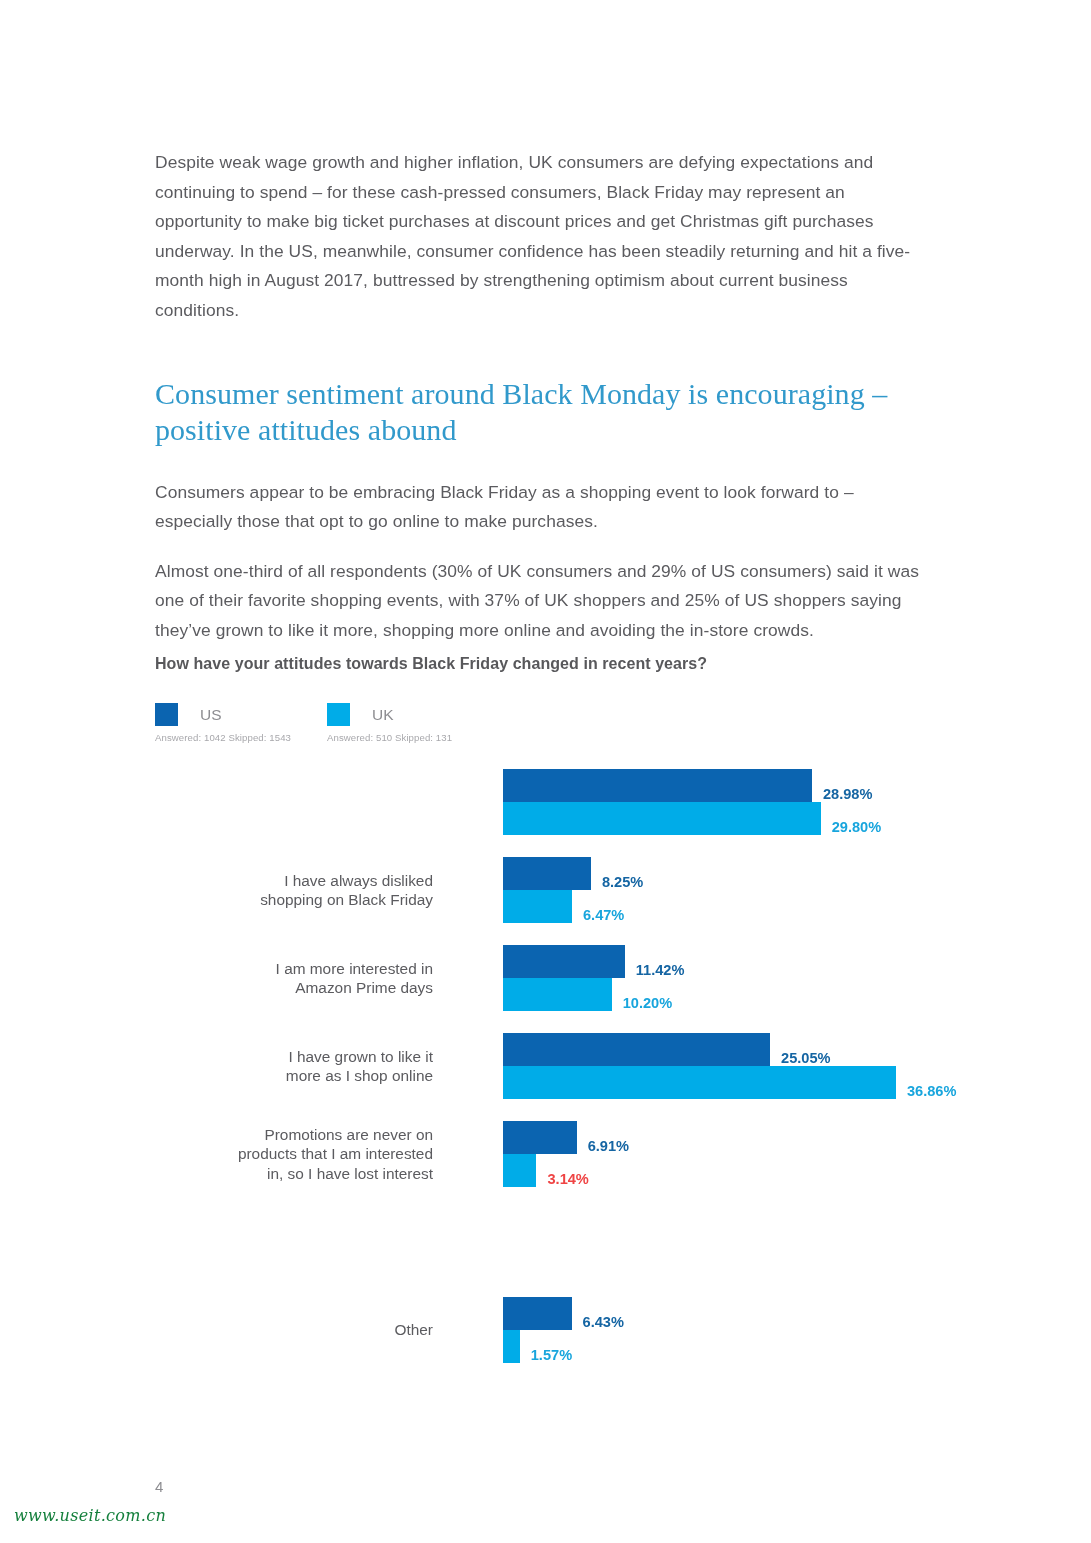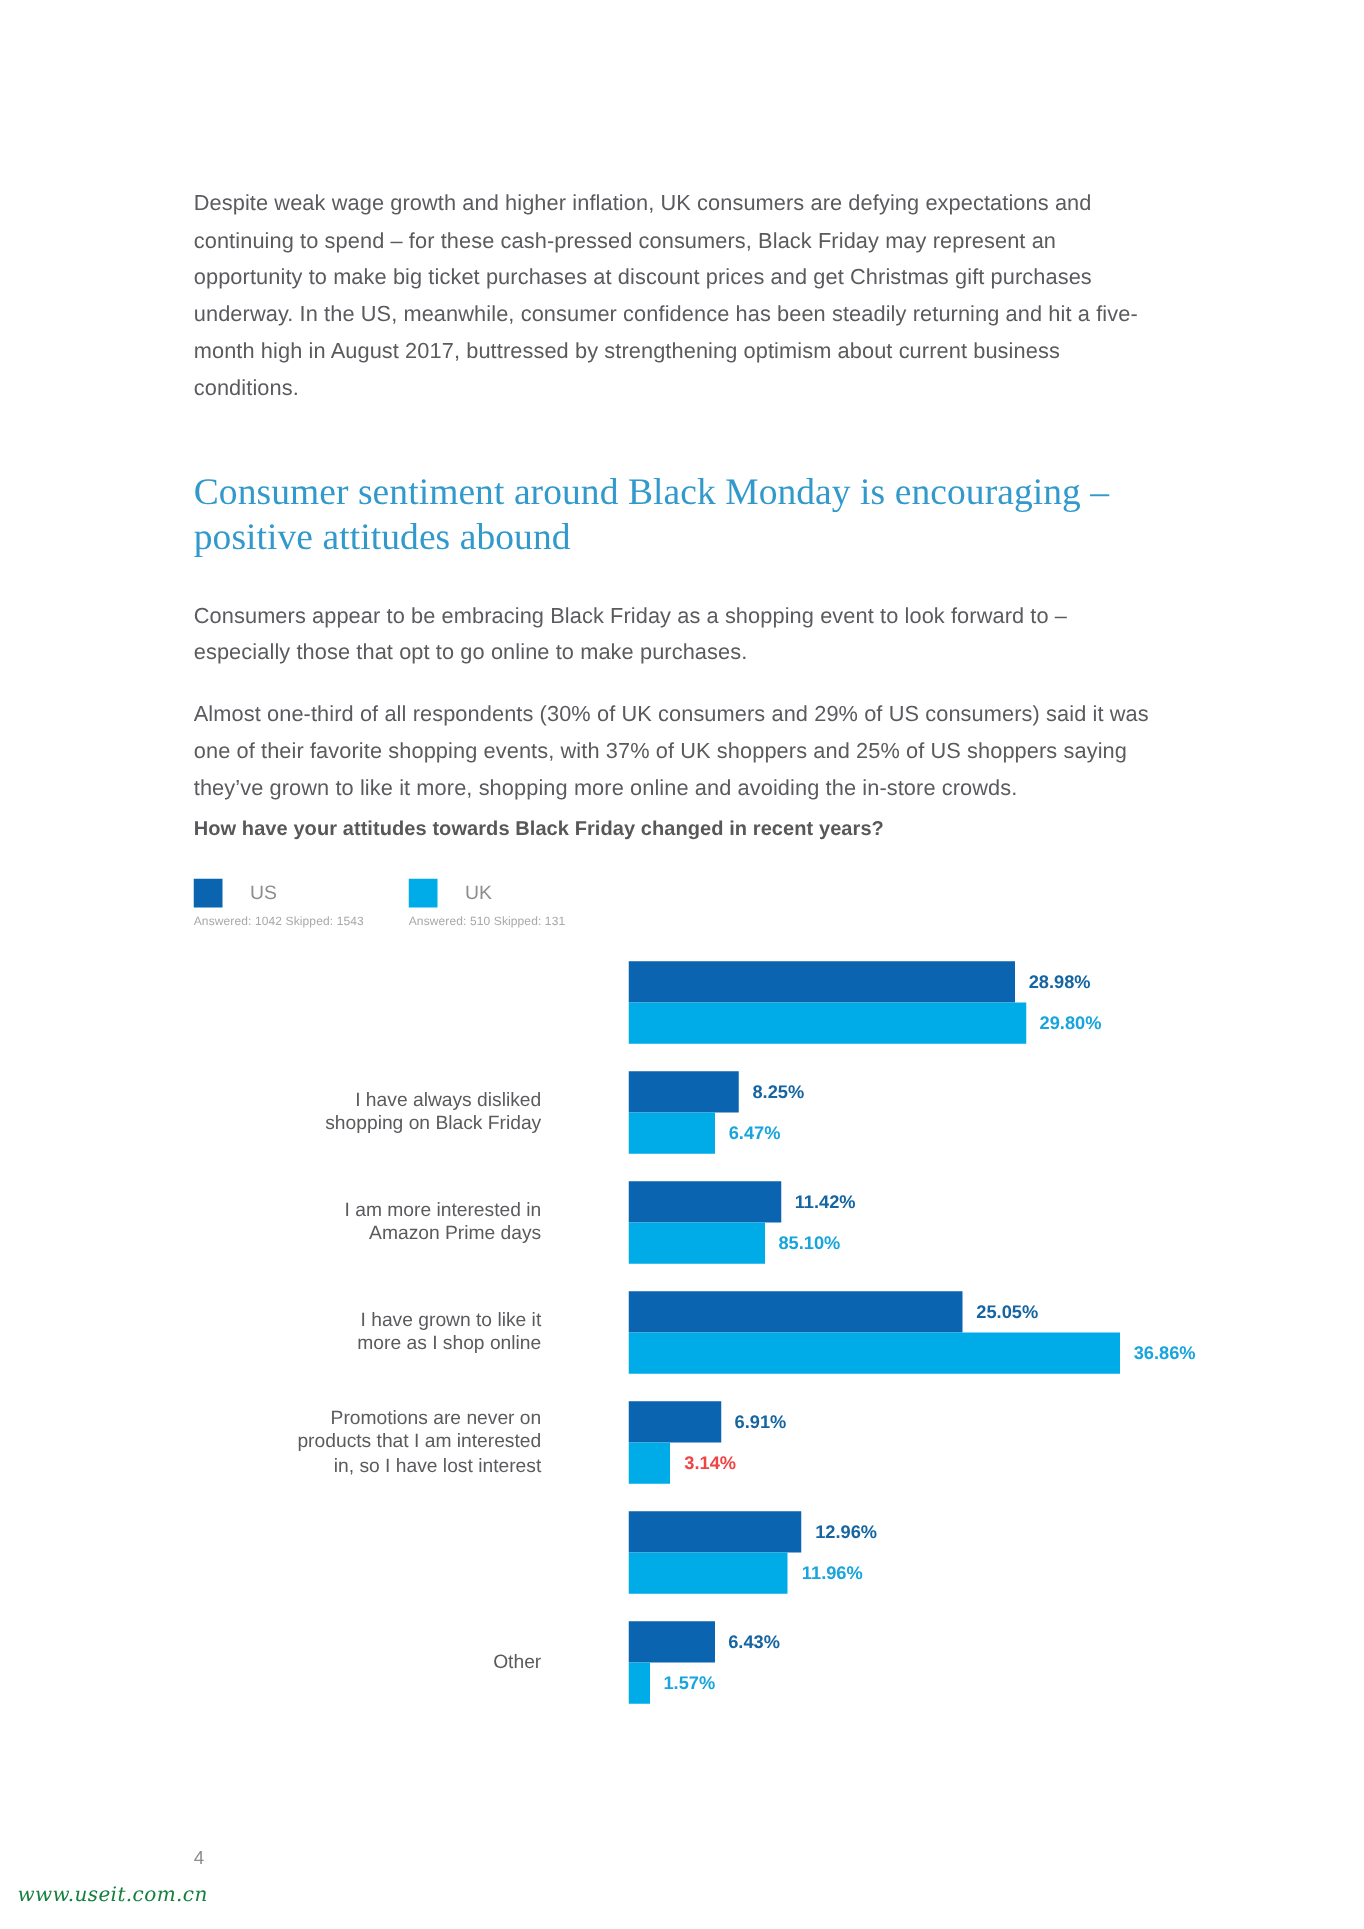--- a/index.html
+++ b/index.html
@@ -120,21 +120,21 @@
 
   .bars {
     position: absolute;
     left: 300px;                
     top: 0;
   }
   .bar-row {
     position: relative;
     height: 33px;
     display: flex;
-    align-items: center;
+    align-items: flex-end;
     padding-left: 48px;
   }
   .bar {
     height: 33px;
     display: block;
   }
   .bar.us { background: #0b64b0; }
   .bar.uk { background: #00ace8; }
   .val {
     font-size: 14.6px;
@@ -227,21 +227,21 @@
         <div class="group">
           <div class="cat-label">I am more interested in
 Amazon Prime days</div>
           <div class="bars">
             <div class="bar-row">
               <span class="bar us" style="width: 121.737px; background: rgb(11, 100, 176);"></span>
               <span class="val us" style="color: rgb(21, 101, 163);">11.42%</span>
             </div>
             <div class="bar-row">
               <span class="bar uk" style="width: 108.732px; background: rgb(0, 172, 232);"></span>
-              <span class="val uk" style="color: rgb(24, 165, 221);">85.10%</span>
+              <span class="val uk" style="color: rgb(24, 165, 221);">10.20%</span>
             </div>
           </div>
         </div>
         <div class="group">
           <div class="cat-label">I have grown to like it
 more as I shop online</div>
           <div class="bars">
             <div class="bar-row">
               <span class="bar us" style="width: 267.033px; background: rgb(11, 100, 176);"></span>
               <span class="val us" style="color: rgb(21, 101, 163);">25.05%</span>
@@ -261,30 +261,20 @@
               <span class="bar us" style="width: 73.6606px; background: rgb(11, 100, 176);"></span>
               <span class="val us" style="color: rgb(21, 101, 163);">6.91%</span>
             </div>
             <div class="bar-row">
               <span class="bar uk" style="width: 33.4724px; background: rgb(0, 172, 232);"></span>
               <span class="val uk" style="color: #ef4444;">3.14%</span>
             </div>
           </div>
         </div>
         <div class="group">
-          <div class="bars">
-            <div class="bar-row">
-              <span class="bar us" style="width: 138.154px; background: rgb(11, 100, 176);"></span>
-              <span class="val us" style="color: rgb(21, 101, 163);">12.96%</span>
-            </div>
-            <div class="bar-row">
-              <span class="bar uk" style="width: 127.494px; background: rgb(0, 172, 232);"></span>
-              <span class="val uk" style="color: rgb(24, 165, 221);">11.96%</span>
-            </div>
-          </div>
         </div>
         <div class="group">
           <div class="cat-label">Other</div>
           <div class="bars">
             <div class="bar-row">
               <span class="bar us" style="width: 68.5438px; background: rgb(11, 100, 176);"></span>
               <span class="val us" style="color: rgb(21, 101, 163);">6.43%</span>
             </div>
             <div class="bar-row">
               <span class="bar uk" style="width: 16.7362px; background: rgb(0, 172, 232);"></span>

